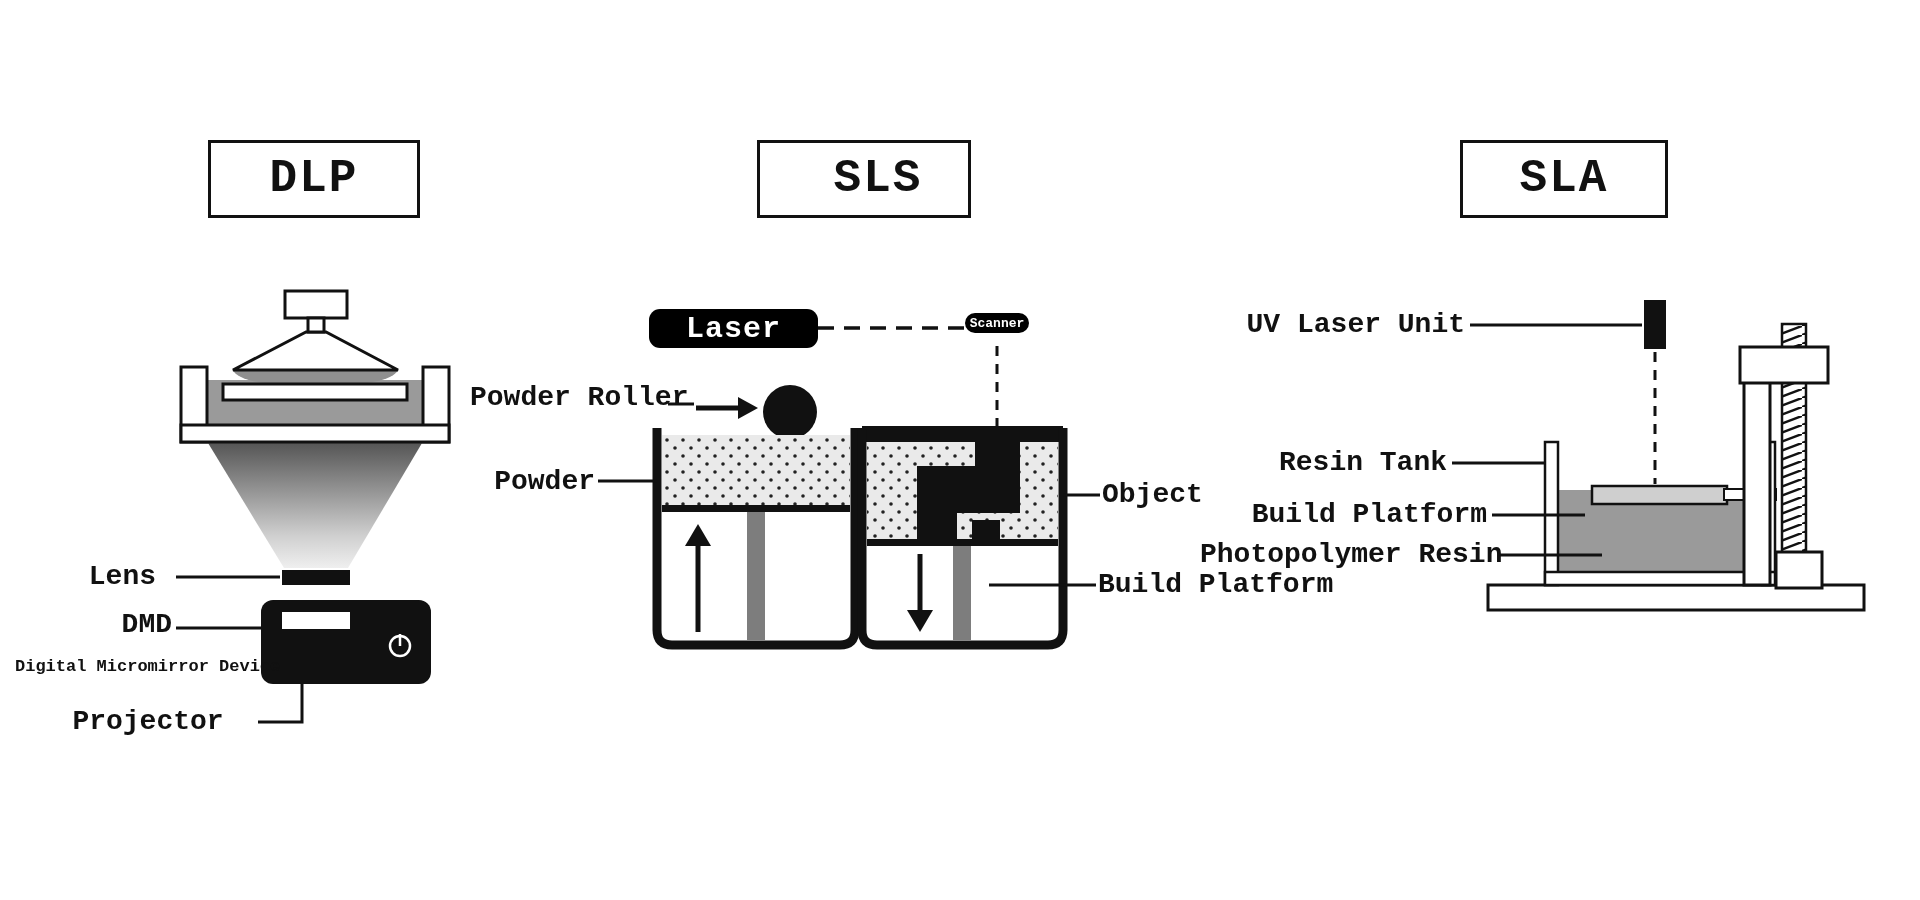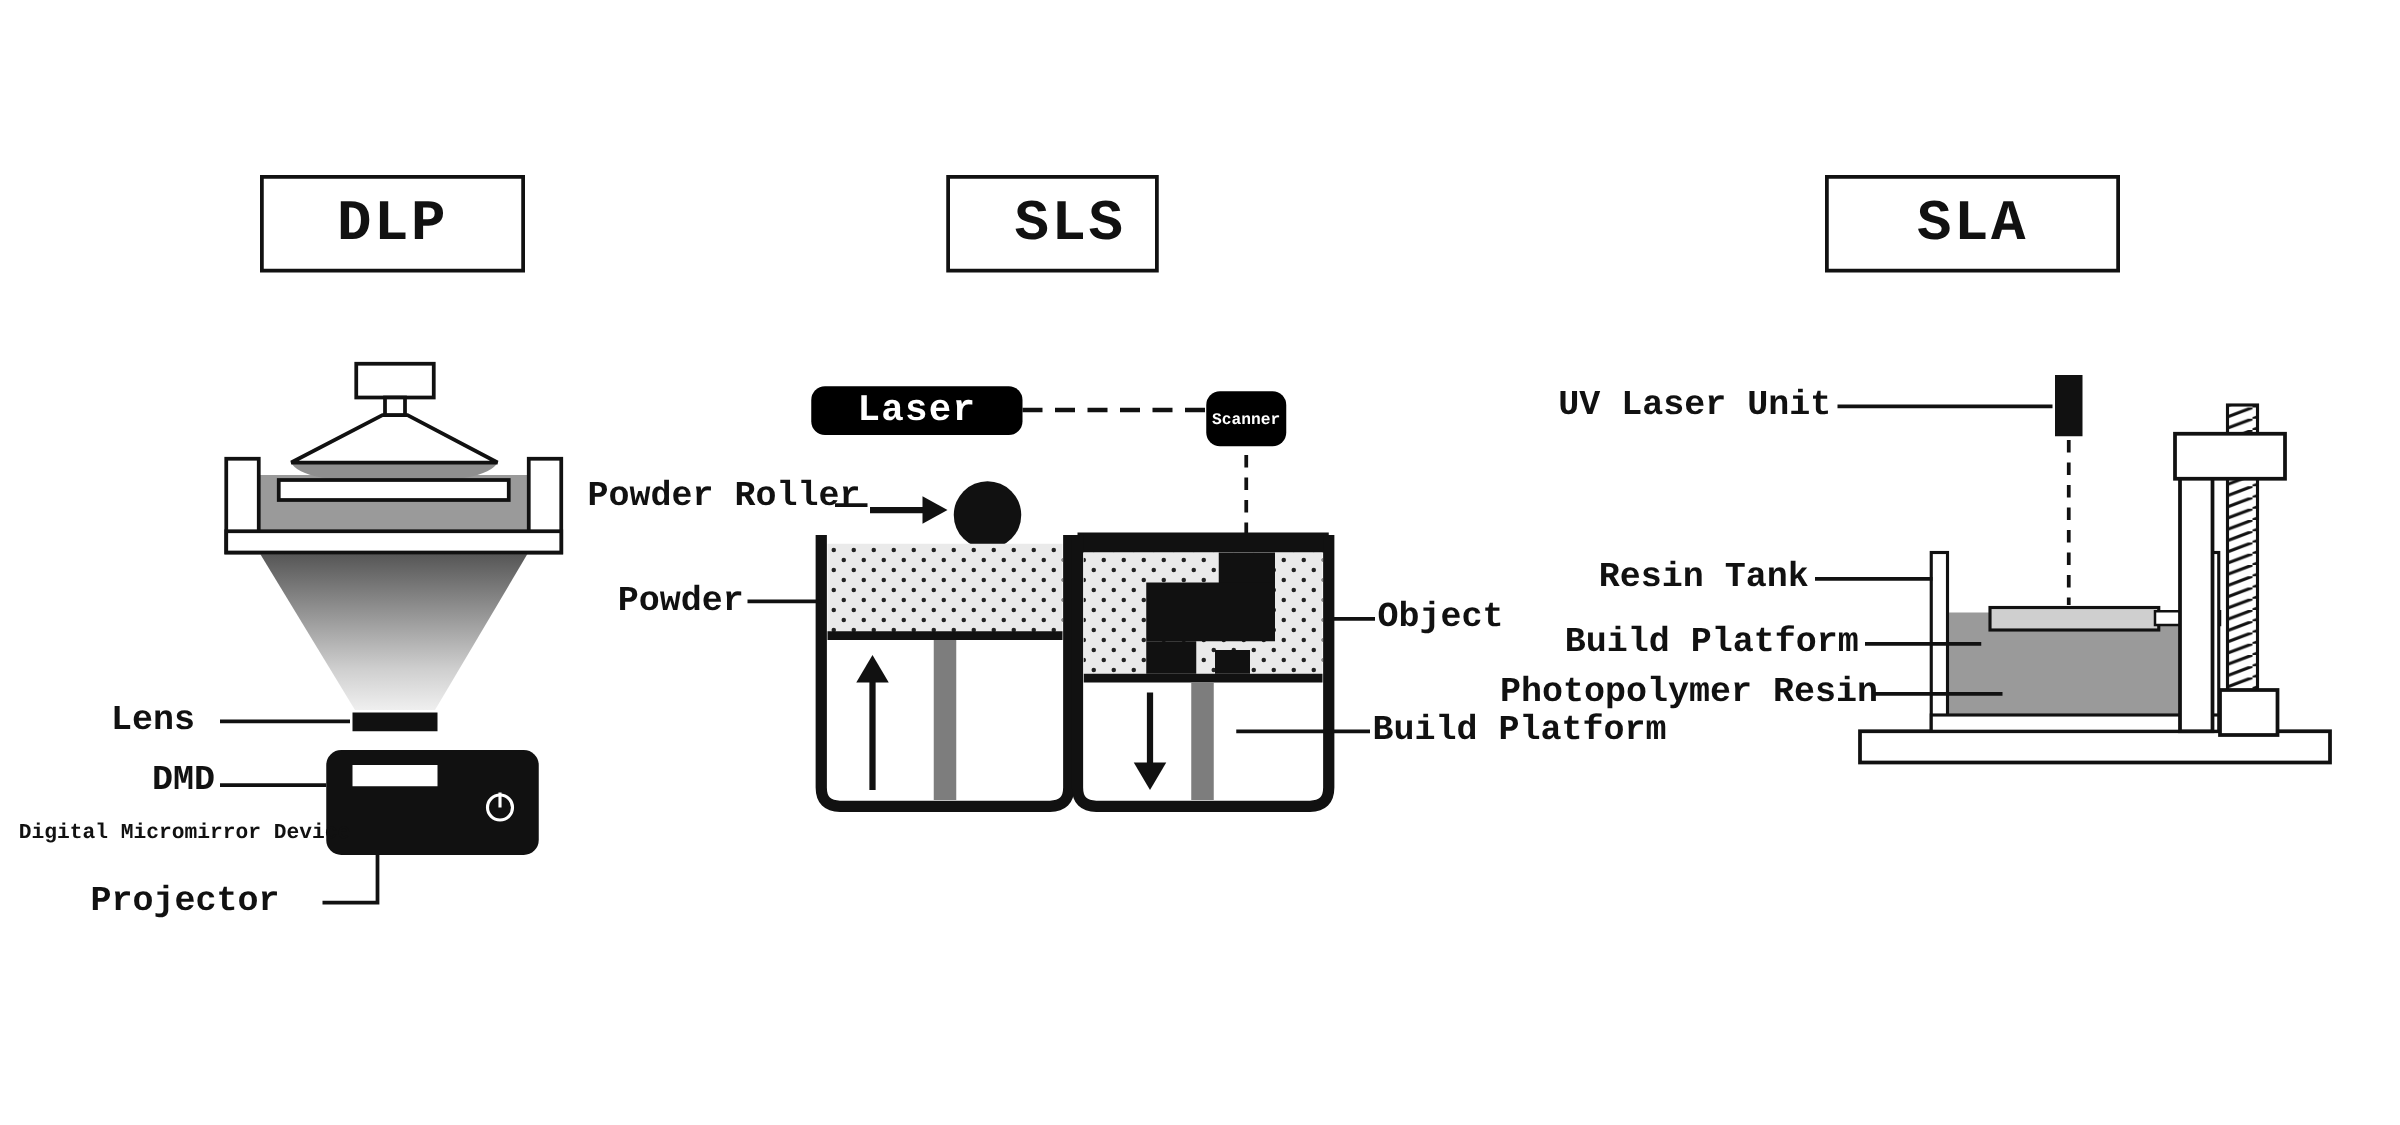--- a/index.html
+++ b/index.html
@@ -73,21 +73,21 @@
       <polyline points="168,442 212,442 212,404" fill="none" stroke="#111" stroke-width="3"></polyline>
     </svg>
 
     <div class="lbl r" style="left:44px; top:561px; width:112px;">Lens</div>
     <div class="lbl r" style="left:60px; top:609px; width:112px;">DMD</div>
     <div class="lbl sub" style="left:15px; top:657px; width:225px; text-align:center;">Digital Micromirror Device</div>
     <div class="lbl r" style="left:60px; top:706px; width:176px;text-align:center;">Projector</div>
   </section>
 
   <section>
-    <div class="title-box" style="left:757px; top:140px; width:170px;padding-left:28px;">
+    <div class="title-box" style="left:757px; top:140px; width:214px;padding-left:28px;">
       <span>SLS</span>
     </div>
 
     <svg style="left:480px; top:300px;" width="630" height="360" viewBox="0 0 630 360">
       <defs>
         <pattern id="powderDots" width="16" height="16" patternUnits="userSpaceOnUse">
           <circle cx="3" cy="4" r="1.8" fill="#222"></circle>
           <circle cx="11" cy="12" r="1.8" fill="#222"></circle>
         </pattern>
       </defs>
@@ -120,30 +120,30 @@
       <line x1="440" y1="254" x2="440" y2="316" stroke="#111" stroke-width="5"></line>
       <polygon points="440,332 427,310 453,310" fill="#111"></polygon>
       <path d="M382,128 V330 Q382,345 397,345 H568 Q583,345 583,330 V128" fill="none" stroke="#111" stroke-width="9"></path>
 
       <line x1="118" y1="181" x2="177" y2="181" stroke="#111" stroke-width="3"></line>
       <line x1="583" y1="195" x2="620" y2="195" stroke="#111" stroke-width="3"></line>
       <line x1="509" y1="285" x2="616" y2="285" stroke="#111" stroke-width="3"></line>
     </svg>
 
     <div class="chipbox chip-laser" style="left:649px; top:309px; width:169px; height:39px;">Laser</div>
-    <div class="chipbox chip-scanner" style="left:965px; top:313px; width:64px; height:44px;">Scanner</div>
+    <div class="chipbox chip-scanner" style="left:965px; top:313px; width:64px; height:20px;">Scanner</div>
 
     <div class="lbl r" style="left:470px; top:382px; width:196px;">Powder Roller</div>
     <div class="lbl r" style="left:460px; top:466px; width:135px;">Powder</div>
     <div class="lbl" style="left:1102px; top:479px;">Object</div>
     <div class="lbl" style="left:1098px; top:569px;">Build Platform</div>
   </section>
 
   <section>
-    <div class="title-box" style="left:1460px; top:140px; width:236px;">
+    <div class="title-box" style="left:1460px; top:140px; width:208px;">
       <span>SLA</span>
     </div>
 
     <svg style="left:1250px; top:290px;" width="660" height="340" viewBox="0 0 660 340">
       <defs>
         <pattern id="threads" width="24" height="9" patternUnits="userSpaceOnUse">
           <line x1="0" y1="9" x2="24" y2="0" stroke="#111" stroke-width="2.5"></line>
         </pattern>
       </defs>
 

